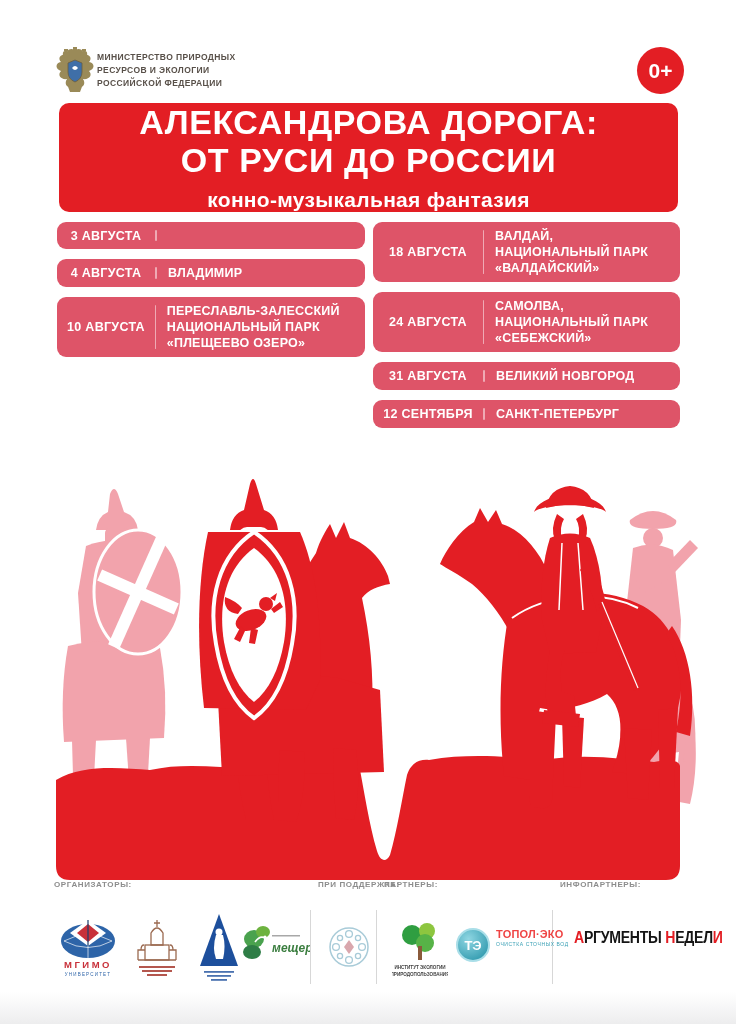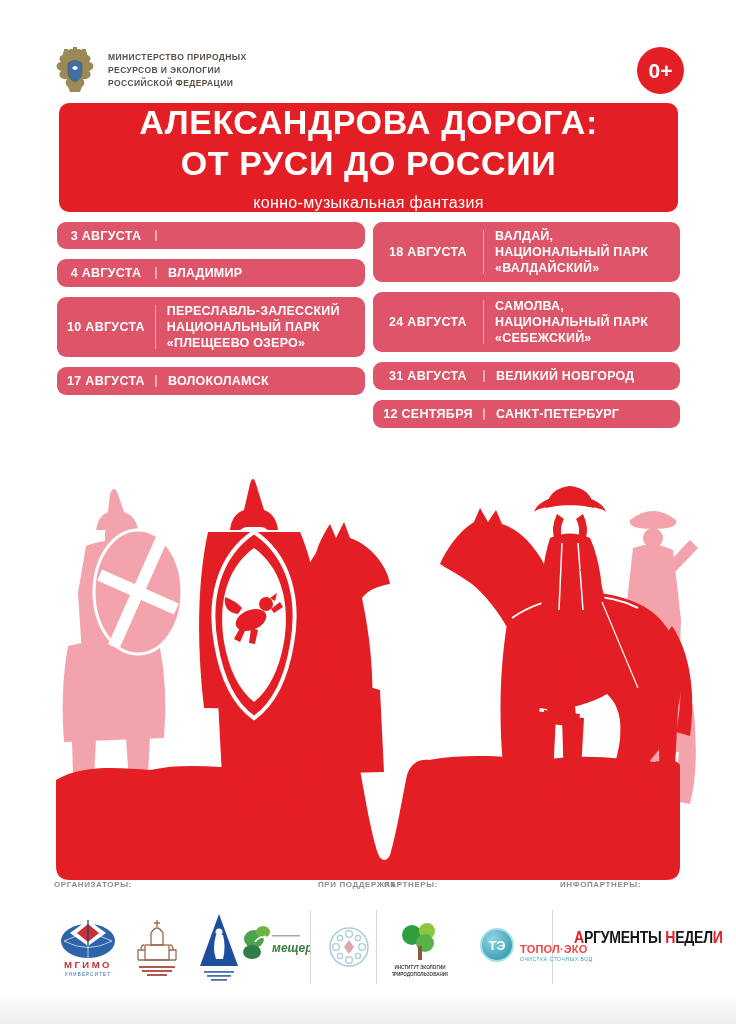--- a/index.html
+++ b/index.html
@@ -6,50 +6,50 @@
     --red:#E31E24;
     --rose:#DE5468;
     --pink:#F2A3AC;
   }
   *{margin:0;padding:0;box-sizing:border-box;}
   html,body{width:736px;height:1024px;background:#fff;overflow:hidden;}
   body{font-family:"Liberation Sans",sans-serif;position:relative;}
   .poster{position:absolute;inset:0;background:#fff;}
 
   
-  .ministry{position:absolute;left:53px;top:46px;display:flex;gap:11px;align-items:flex-start;}
+  .ministry{position:absolute;left:53px;top:46px;display:flex;gap:0;align-items:flex-start;}
   .ministry-text{font-size:8.5px;font-weight:bold;color:#585049;line-height:1.55;letter-spacing:.4px;padding-top:5px;}
   .age-badge{position:absolute;left:637px;top:47px;width:47px;height:47px;border-radius:50%;
     background:var(--red);color:#fff;font-weight:bold;font-size:21px;display:flex;align-items:center;justify-content:center;}
 
   
   .banner{position:absolute;left:59px;top:103px;width:619px;height:109px;background:var(--red);
     border-radius:10px;color:#fff;text-align:center;display:flex;flex-direction:column;justify-content:space-between;padding-top:2px;}
   .banner-title{font-size:34px;font-weight:bold;line-height:1.02;letter-spacing:.6px;}
-  .banner-sub{font-size:16px;font-weight:normal;margin-top:8px;letter-spacing:.3px;}
+  .banner-sub{font-size:21px;font-weight:bold;margin-top:8px;letter-spacing:.3px;}
 
   
   .schedule-col{position:absolute;top:222px;display:flex;flex-direction:column;gap:10px;}
   .col-left{left:57px;width:308px;}
   .col-right{left:373px;width:307px;}
   .srow{background:var(--rose);border-radius:9px;display:flex;align-items:center;color:#fff;
     font-weight:bold;font-size:12.5px;padding:6px 0;min-height:27px;}
   .srow .date{flex:0 0 98px;text-align:center;letter-spacing:.3px;}
   .col-right .srow .date{flex-basis:110px;}
   .srow .vbar{align-self:stretch;width:2px;background:rgba(255,255,255,.5);border-radius:2px;margin:2px 0;}
   .srow .loc{padding:0 12px 0 11px;line-height:1.28;letter-spacing:.2px;}
 
   
   .scene{position:absolute;left:38px;top:468px;width:660px;height:420px;}
 
   
   .flabel{position:absolute;top:880px;font-size:8px;font-weight:bold;color:#8d8d8d;letter-spacing:.6px;}
   .vdiv{position:absolute;top:910px;height:74px;width:1px;background:#d7d7d7;}
   .logo{position:absolute;}
-  .topol{left:480px;top:928px;display:flex;align-items:flex-end;gap:6px;}
+  .topol{left:456px;top:928px;display:flex;align-items:flex-start;gap:6px;}
   .te-circle{width:34px;height:34px;border-radius:50%;color:#fff;font-weight:bold;font-size:13px;
     display:flex;align-items:center;justify-content:center;
     background:radial-gradient(circle at 35% 30%,#8fd6e2,#1f8fa5);border:2px solid #a9dee8;}
   .topol-name{font-size:11px;font-weight:bold;color:#ef4444;letter-spacing:.2px;}
   .topol-sub{font-size:5px;color:#3aa0b5;letter-spacing:.6px;margin-top:1px;}
   .an-logo{left:574px;top:929px;font-size:16px;font-weight:bold;color:#151515;letter-spacing:-.3px;
     transform:scaleX(.88);transform-origin:left center;white-space:nowrap;}
   .an-red{color:var(--red);}
   .bottom-fade{position:absolute;left:0;bottom:0;width:736px;height:32px;
     background:linear-gradient(#ffffff,#ededee);}
@@ -96,25 +96,20 @@
     <div class="srow">
       <div class="date">4 АВГУСТА</div>
       <div class="vbar"></div>
       <div class="loc">ВЛАДИМИР</div>
     </div>
     <div class="srow">
       <div class="date">10 АВГУСТА</div>
       <div class="vbar"></div>
       <div class="loc">ПЕРЕСЛАВЛЬ-ЗАЛЕССКИЙ НАЦИОНАЛЬНЫЙ ПАРК «ПЛЕЩЕЕВО ОЗЕРО»</div>
     </div>
-    <div class="srow">
-      <div class="date">17 АВГУСТА</div>
-      <div class="vbar"></div>
-      <div class="loc">ВОЛОКОЛАМСК</div>
-    </div>
   </div>
 
   <div class="schedule-col col-right">
     <div class="srow">
       <div class="date">18 АВГУСТА</div>
       <div class="vbar"></div>
       <div class="loc">ВАЛДАЙ, НАЦИОНАЛЬНЫЙ ПАРК «ВАЛДАЙСКИЙ»</div>
     </div>
     <div class="srow">
       <div class="date">24 АВГУСТА</div>

